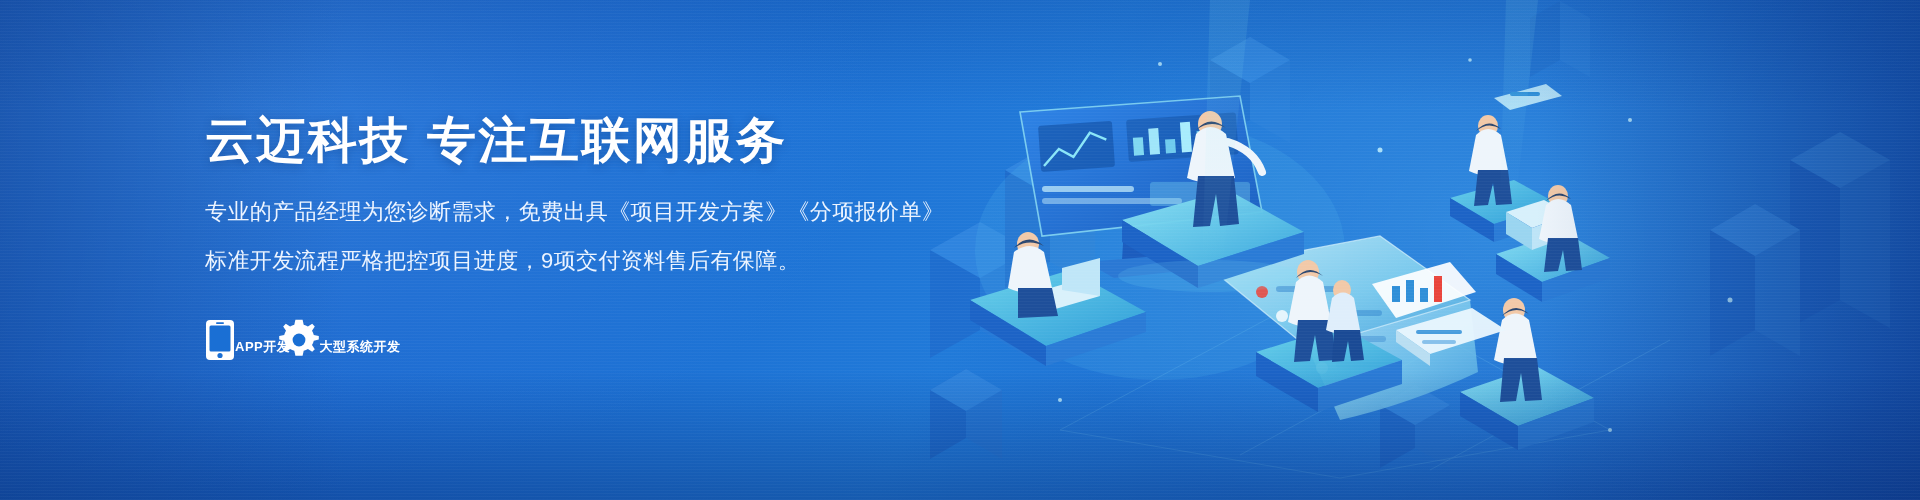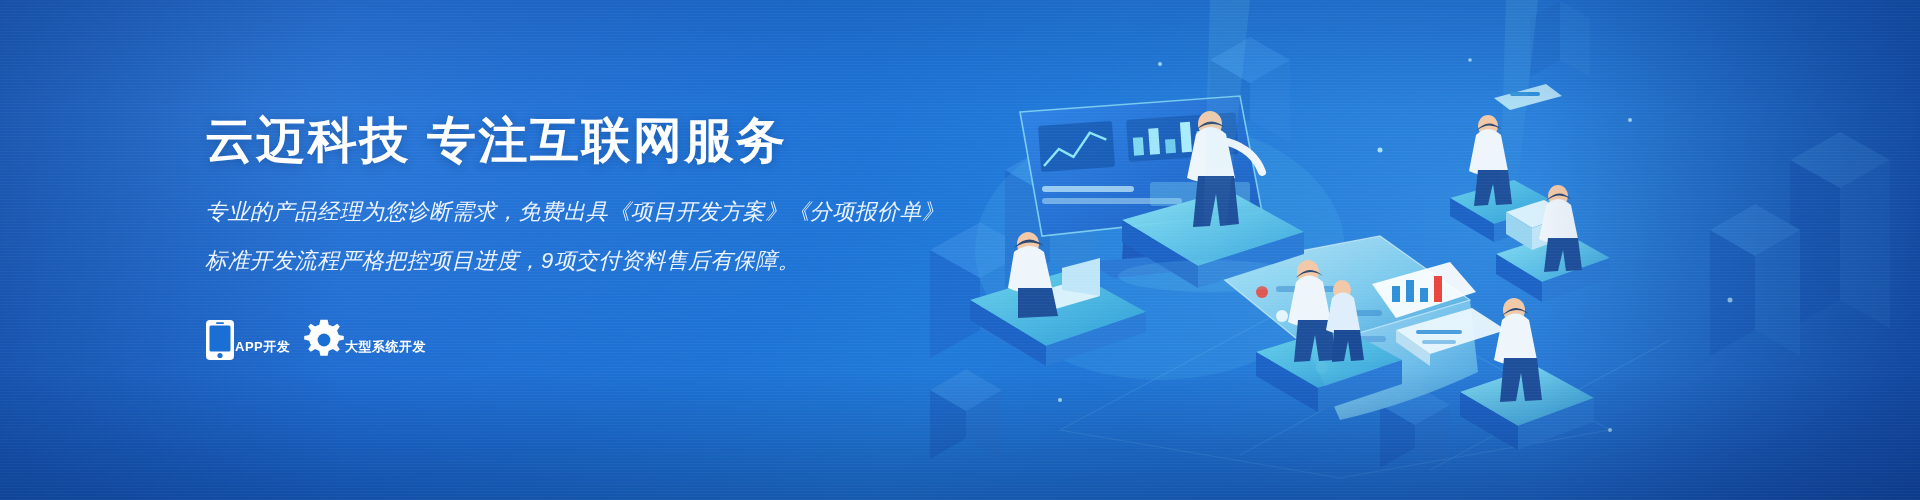--- a/index.html
+++ b/index.html
@@ -51,36 +51,35 @@
     text-shadow:0 2px 10px rgba(4,40,100,0.30);
     white-space:nowrap;
   }
   .sub{
     font-size:22px;
     color:#ecf4ff;
     line-height:1.62;
     letter-spacing:0.4px;
     white-space:nowrap;
     font-weight:400;
-    font-style:italic;
   }
   .sub + .sub{ margin-top:14px; }
 
   
   .icons{
     display:flex; align-items:flex-start;
     margin-top:40px;
     gap:0;
   }
   .icon-item{
     display:flex; flex-direction:row; align-items:center;
     width:72px;
     margin-right:26px;
   }
-  .icon-item:last-child{ margin-right:0; }
+  .icon-item:last-child{ margin-right:0;justify-content:center; }
   .icon-glyph{
     width:42px; height:42px;
     display:flex; align-items:center; justify-content:center;
     margin-bottom:13px;
   }
   .icon-glyph svg{ display:block; }
   .icon-label{
     font-size:13px;
     color:#ffffff;
     font-weight:700;

